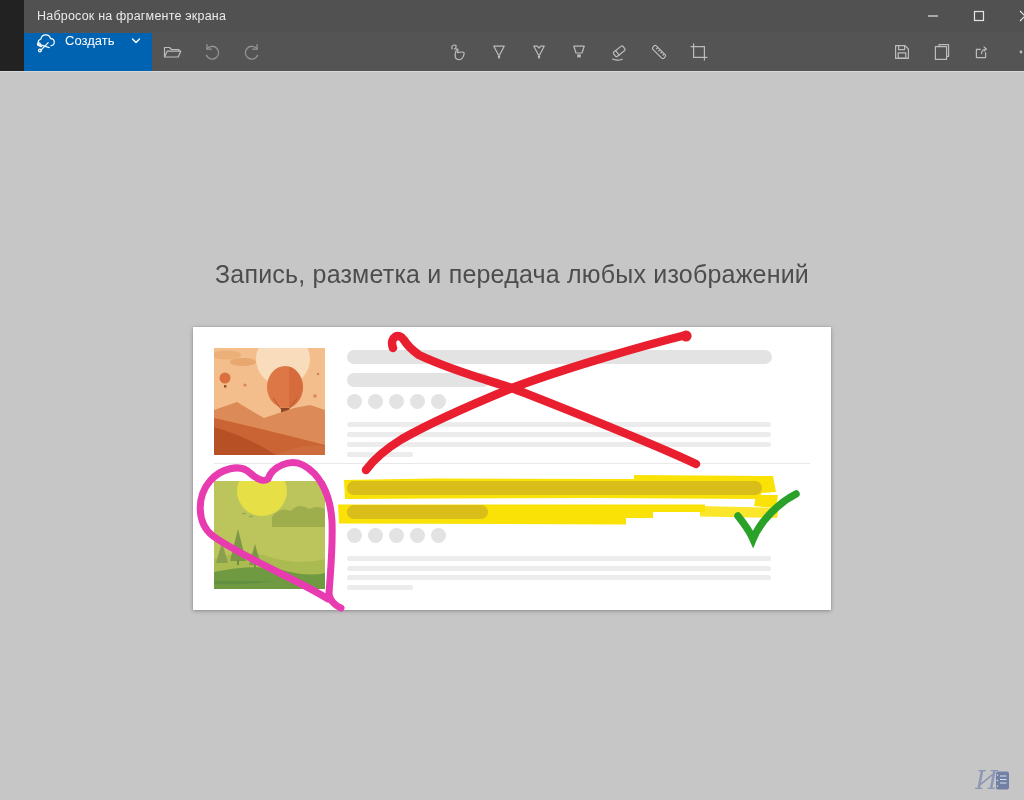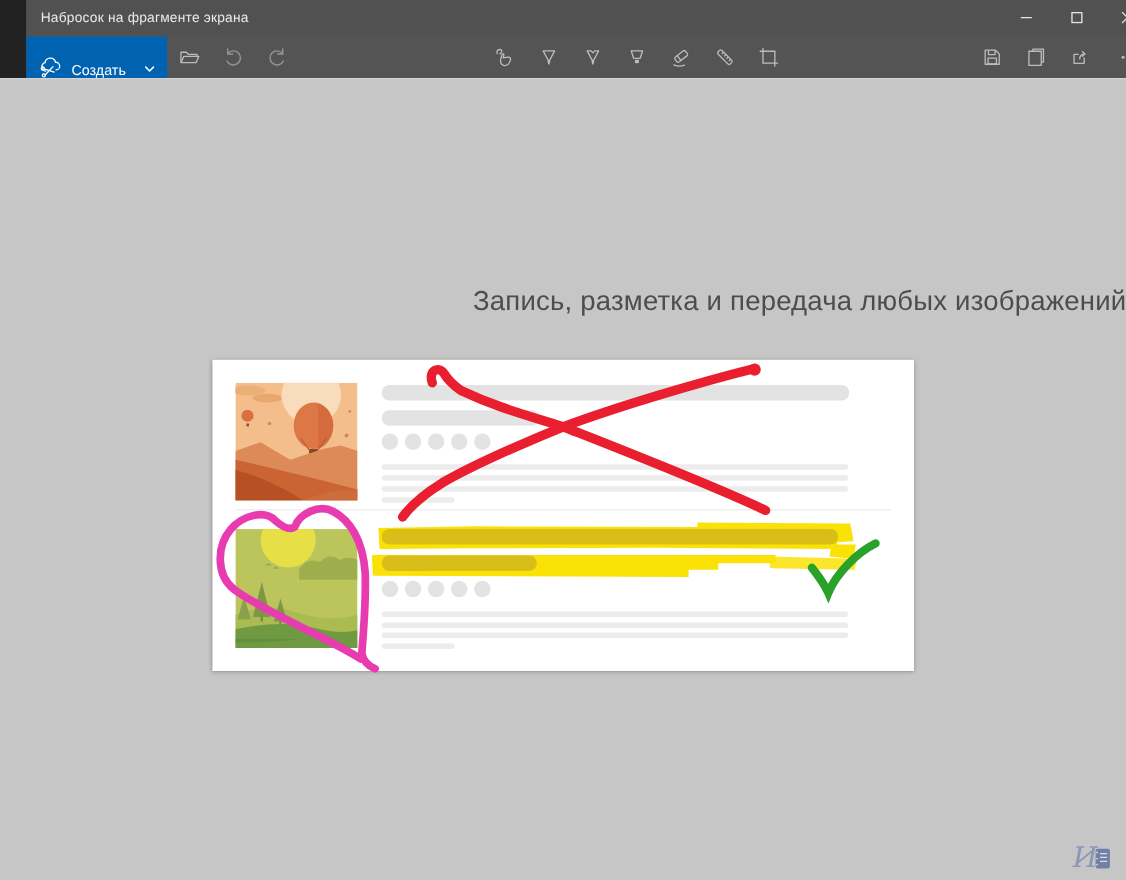--- a/index.html
+++ b/index.html
@@ -9,35 +9,35 @@
   
   #header{position:absolute;left:0;top:0;width:1024px;height:71px;background:#545454;margin-left:24px;}
   #titlebar{position:absolute;left:0;top:0;width:1024px;height:32px;background:#515151;}
   #app-title{position:absolute;left:13px;top:0;line-height:32px;font-size:12.5px;color:#eaeaea;letter-spacing:.2px;}
   .winbtn{position:absolute;top:0;width:46px;height:32px;display:flex;align-items:center;justify-content:center;}
   #btn-min{right:92px}#btn-max{right:46px}#btn-close{right:0}
   .winbtn svg{display:block}
   
   #toolbar{position:absolute;left:0;top:32px;width:1024px;height:39px;background:#545454;}
   #new-btn{position:absolute;left:0;top:1px;width:128px;height:38px;background:#0063b1;
-           display:flex;align-items:flex-end;cursor:default;}
+           display:flex;align-items:flex-start;cursor:default;}
   #new-btn .nb-icon{margin-left:12px;}
   #new-btn .nb-label{color:#fff;font-size:13px;margin-left:9px;}
   #new-btn .nb-chev{margin-left:14px;}
   .tbtn{position:absolute;top:0;width:40px;height:39px;display:flex;align-items:center;justify-content:center;}
   .tbtn svg{display:block}
   .dim{opacity:.62}
   #grp-tools{position:absolute;left:415px;top:0;height:39px;display:flex;}
   #grp-tools .tbtn{position:static;}
   #grp-right{position:absolute;right:1px;top:0;height:39px;display:flex;align-items:center;}
   #grp-right .tbtn{position:static;}
   #grp-right .gap{width:5px;}
   
   #canvas{position:absolute;left:0;top:71px;width:1024px;height:729px;background:#c6c6c6;border-top:1px solid #d8d8d8;box-sizing:border-box;}
-  #heading{position:absolute;left:0;top:188px;width:1024px;text-align:right;
+  #heading{position:absolute;left:0;top:188px;width:1024px;text-align:center;
            font-size:25px;font-weight:400;color:#4d4d4d;letter-spacing:.2px;}
   
   #card{position:absolute;left:193px;top:255px;width:638px;height:283px;background:#fff;
         box-shadow:0 1px 4px rgba(0,0,0,.28),0 0 1px rgba(0,0,0,.2);}
   #card .abs{position:absolute;}
   .pill{position:absolute;background:#e3e3e3;border-radius:7px;height:14px;}
   .tline{position:absolute;background:#ececec;border-radius:2.5px;height:5px;}
   .dotrow{position:absolute;display:flex;gap:6px;}
   .dotrow i{width:15px;height:15px;border-radius:50%;background:#e3e3e3;}
   #divider{position:absolute;left:21px;top:136px;width:596px;height:1px;background:#e9e9e9;}

